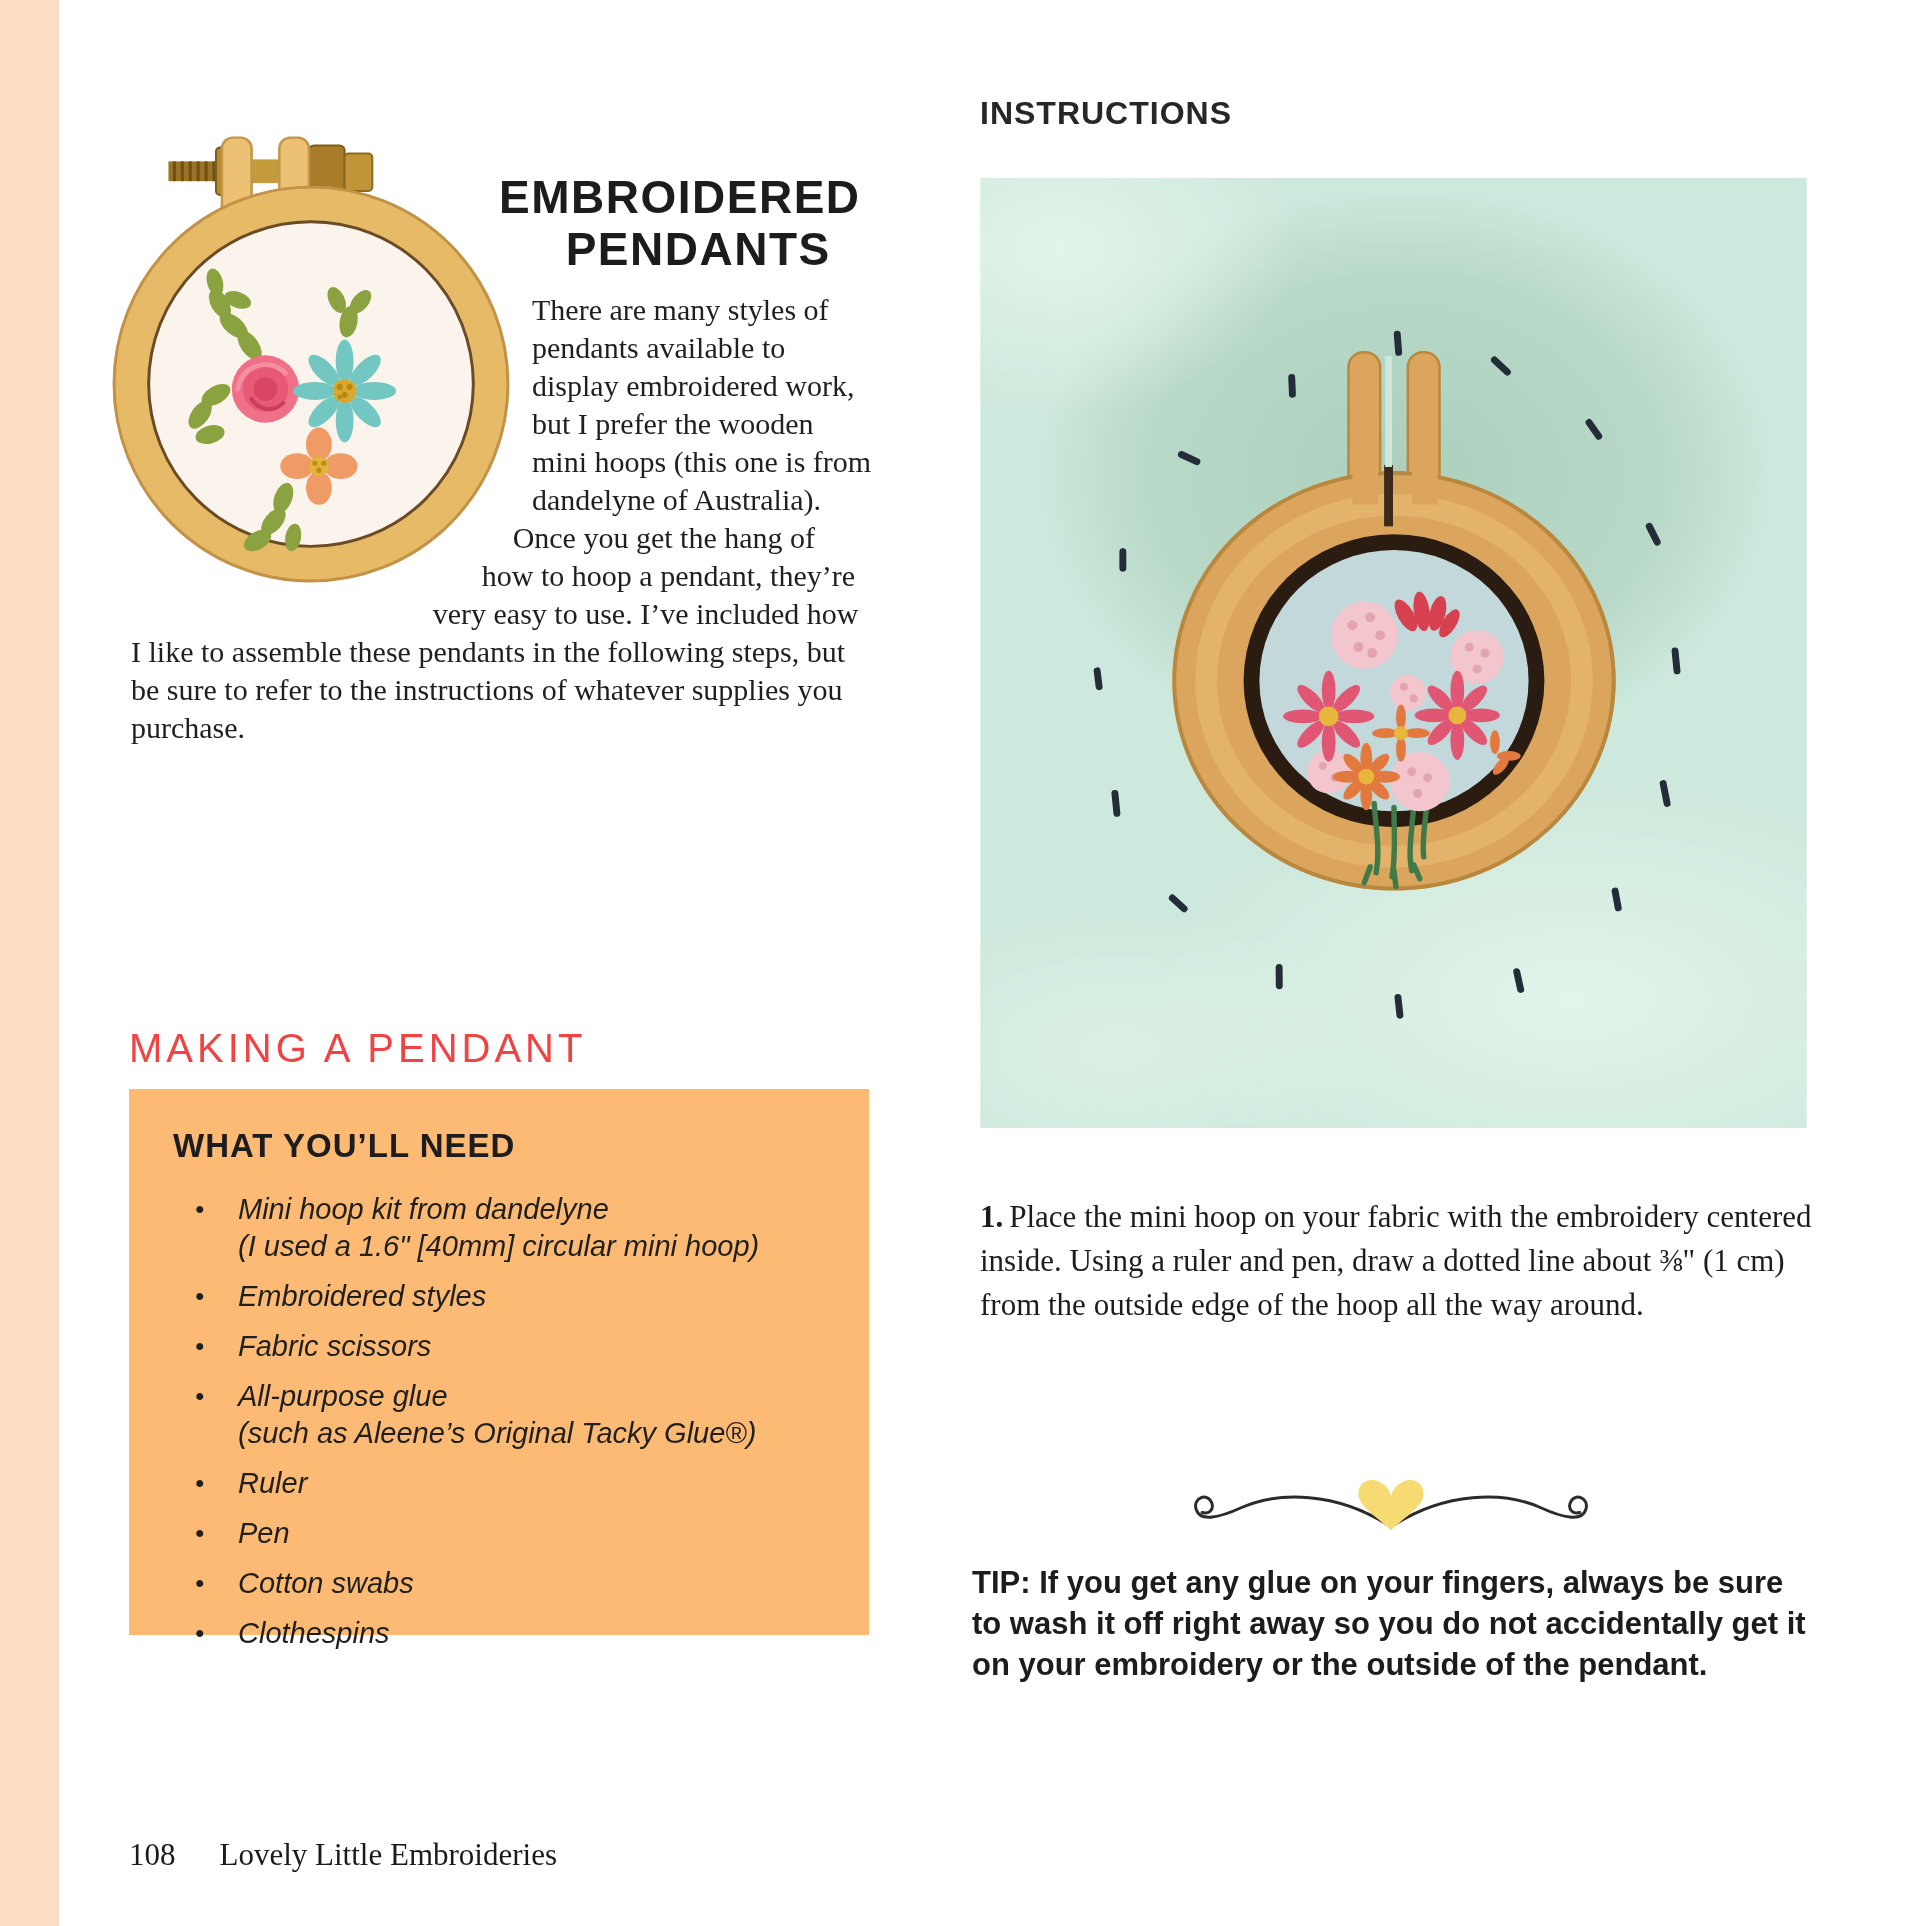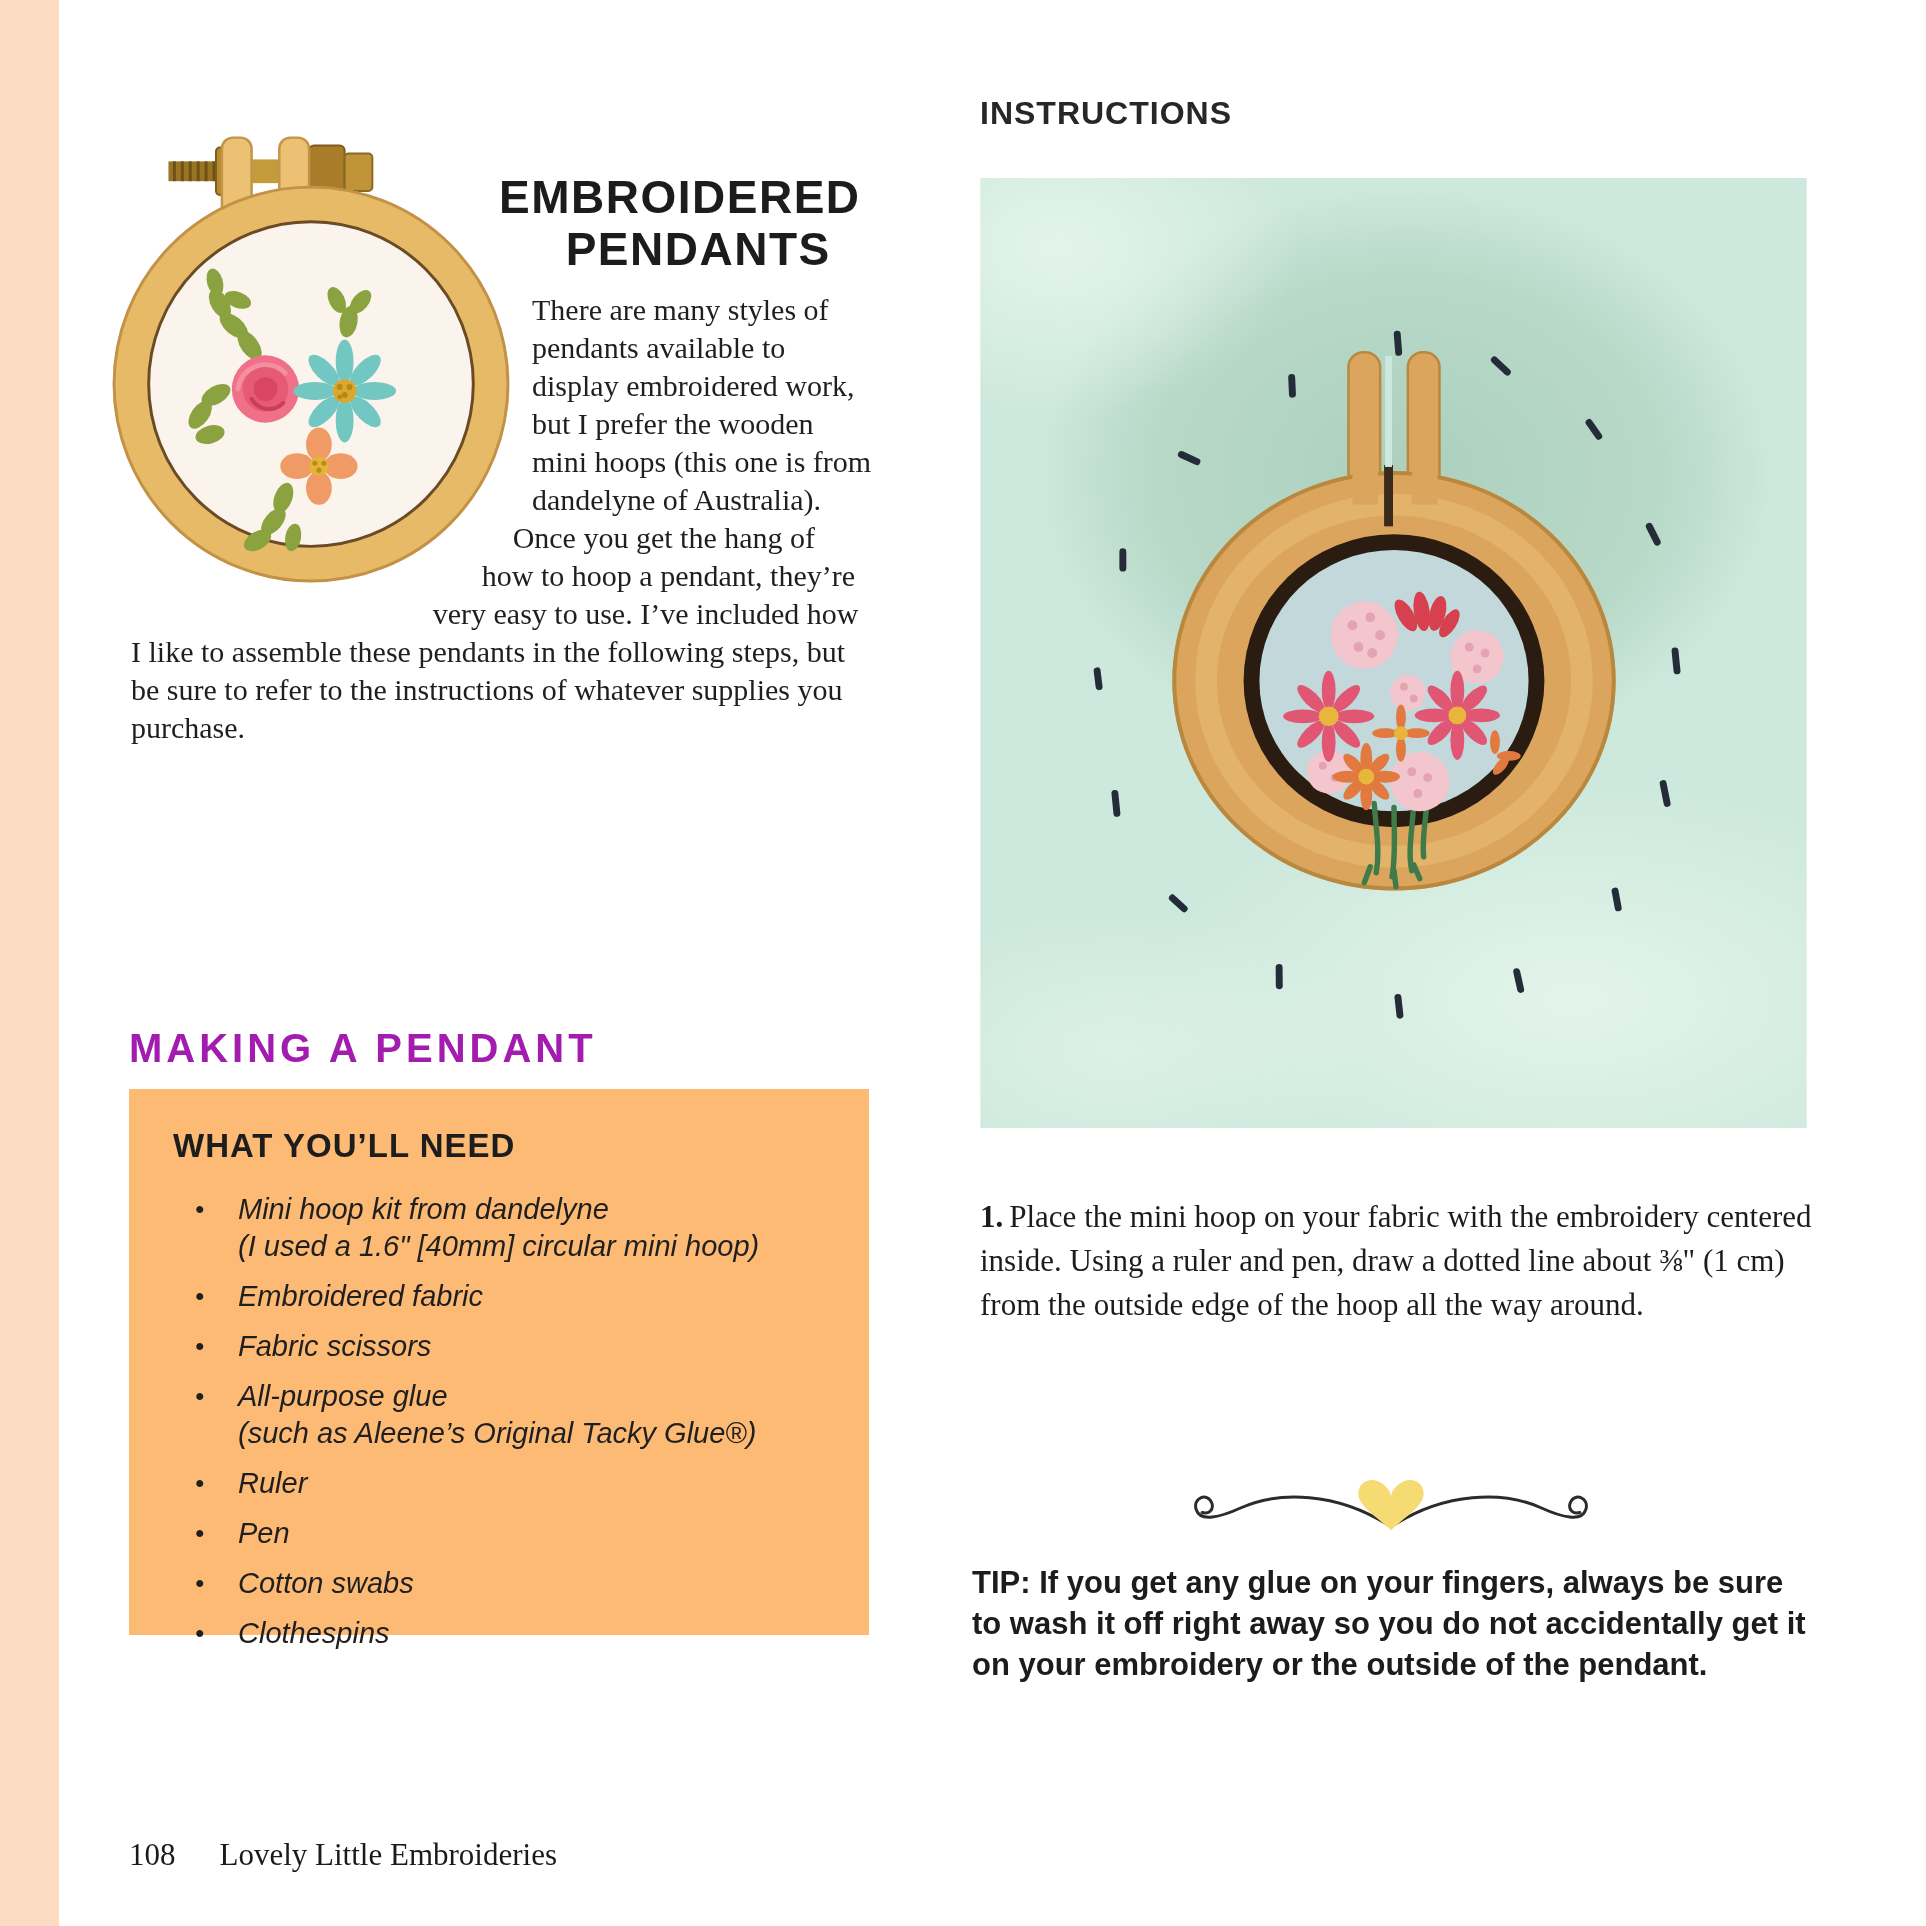--- a/index.html
+++ b/index.html
@@ -23,21 +23,21 @@
     font-weight:bold;font-size:46px;line-height:52px;letter-spacing:1.5px;
     color:#1c1c1c;text-align:center;margin-top:24px;
   }
   .intro-text{
     font-family:"Liberation Serif",serif;font-size:30px;line-height:38px;
     color:#1f1f1f;margin-top:16px;text-align:left;
   }
 
   .making-heading{
     position:absolute;left:129px;top:1026px;font-size:40px;letter-spacing:4px;
-    color:#a21caf;font-weight:bold;
+    color:#ef4444;font-weight:normal;
   }
   .materials-box{
     position:absolute;left:129px;top:1089px;width:740px;height:546px;
     background:#fdba74;box-sizing:border-box;padding:38px 30px 0 44px;
   }
   .materials-heading{font-size:33px;font-weight:bold;letter-spacing:1px;color:#1d1d1d;margin-bottom:26px;}
   .materials-list{list-style:none;margin:0;padding:0;}
   .materials-list li{
     position:relative;font-size:29px;line-height:37px;color:#1f1f1f;
     padding-left:65px;margin-bottom:13px;font-style:italic;
@@ -176,21 +176,21 @@
   <div class="making-heading">MAKING A PENDANT</div>
 
   <div class="materials-box">
     <div class="materials-heading">WHAT YOU’LL NEED</div>
     <ul class="materials-list">
       <li>
         <div>Mini hoop kit from dandelyne</div>
         <div class="sub">(I used a 1.6" [40mm] circular mini hoop)</div>
       </li>
       <li>
-        <div>Embroidered fabric</div>
+        <div>Embroidered styles</div>
 
       </li>
       <li>
         <div>Fabric scissors</div>
 
       </li>
       <li>
         <div>All-purpose glue</div>
         <div class="sub">(such as Aleene’s Original Tacky Glue®)</div>
       </li>

